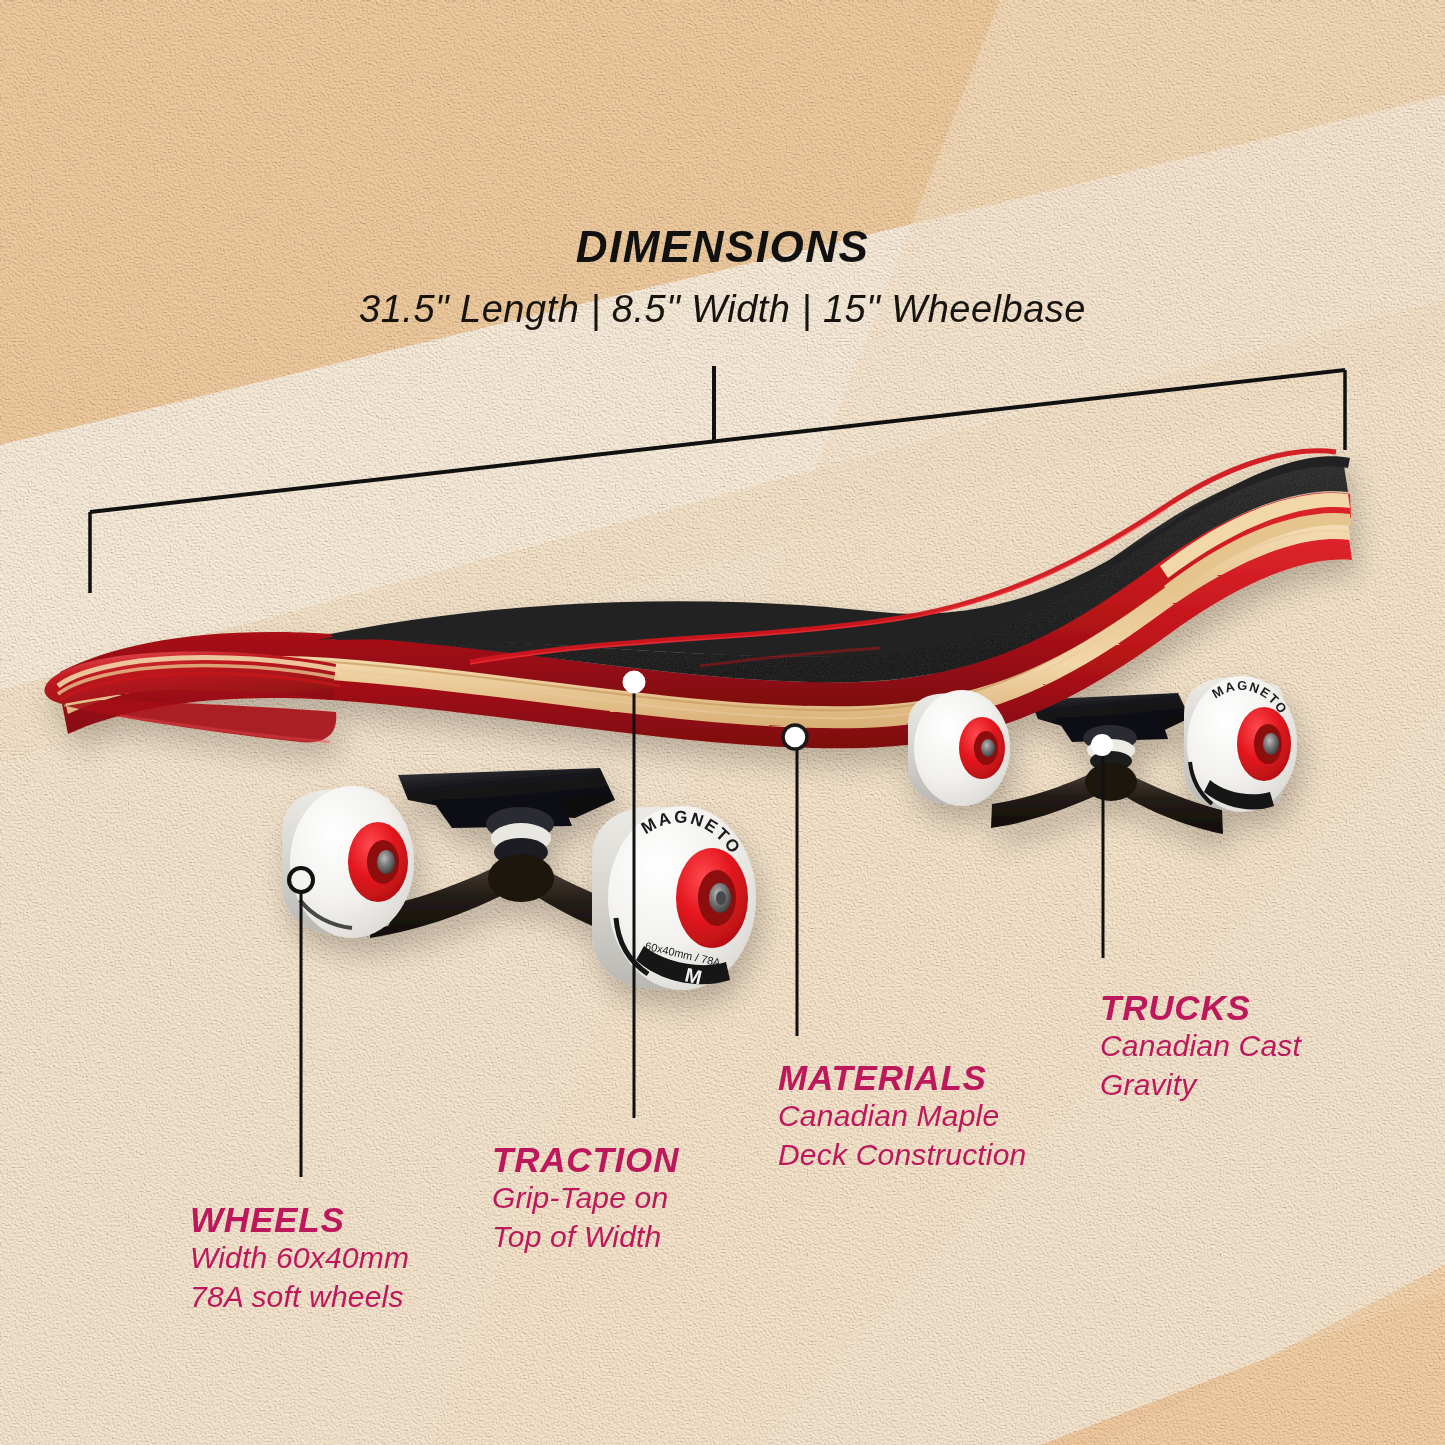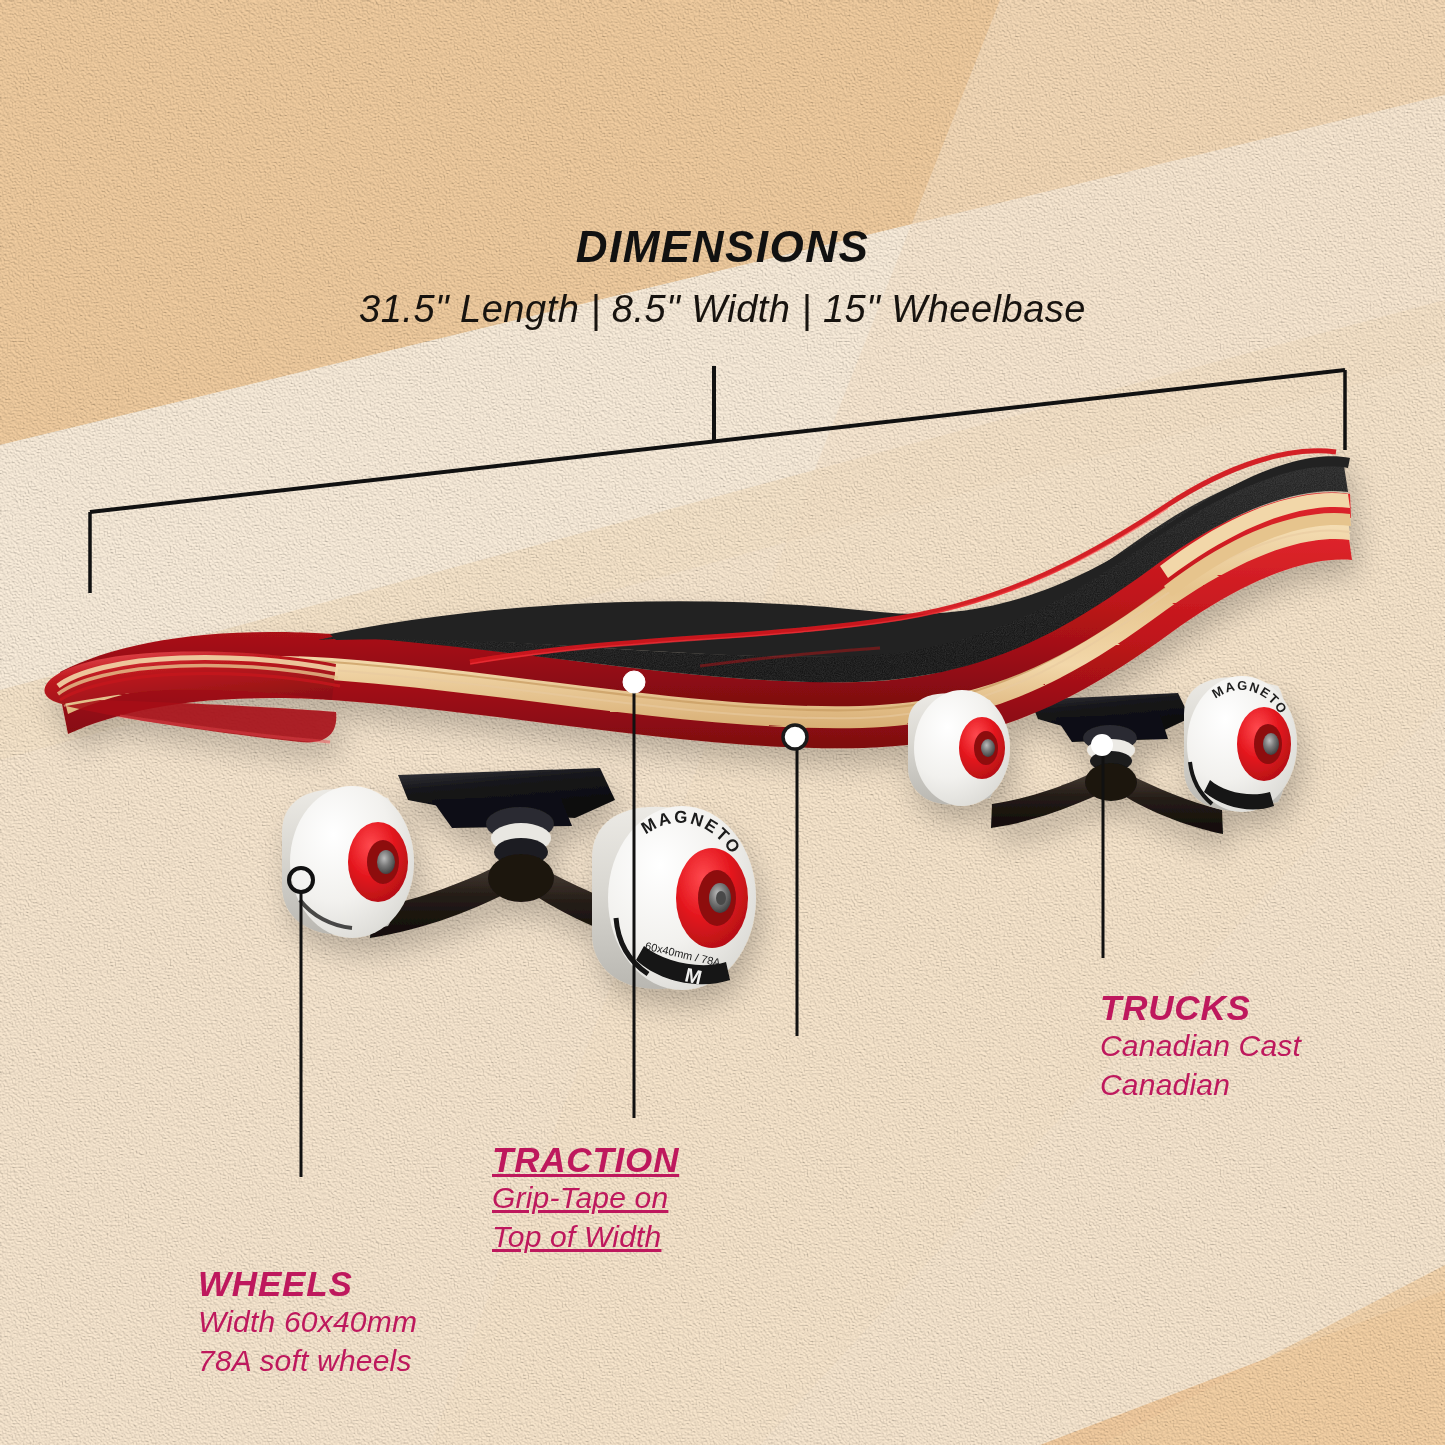--- a/index.html
+++ b/index.html
@@ -30,22 +30,22 @@
   .callout { position:absolute; color:#be185d; }
   .callout .c-title {
     font-size:35px; font-weight:bold; font-style:italic;
     letter-spacing:0.8px; line-height:1.12; white-space:nowrap;
   }
   .callout .c-line {
     font-size:30px; font-style:italic; font-weight:300;
     letter-spacing:0.2px; line-height:1.28; white-space:nowrap;
   }
 
-  #co-wheels    { left:190px;  top:1264px;margin-left:8px; }
-  #co-traction  { left:492px;  top:1140px;text-decoration:underline; }
+  #co-wheels    { left:190px;  top:1200px; }
+  #co-traction  { left:492px;  top:1140px; }
   #co-materials { left:778px;  top:1058px; }
   #co-trucks    { left:1100px; top:988px;  }
 
   svg.overlay { position:absolute; inset:0; width:1445px; height:1445px; z-index:5; }
   svg.board   { position:absolute; inset:0; width:1445px; height:1445px; z-index:3; }
 </style>
 </head>
 <body>
 
 <svg id="bg" viewBox="0 0 1445 1445">
@@ -363,20 +363,25 @@
     <div class="c-line">Width 60x40mm</div>
     <div class="c-line">78A soft wheels</div>
   </div>
 
   <div class="callout" id="co-traction">
     <div class="c-title">TRACTION</div>
     <div class="c-line">Grip-Tape on</div>
     <div class="c-line">Top of Width</div>
   </div>
 
+  <div class="callout" id="co-materials">
+    <div class="c-title">MATERIALS</div>
+    <div class="c-line">Canadian Maple</div>
+    <div class="c-line">Deck Construction</div>
+  </div>
 
   <div class="callout" id="co-trucks">
     <div class="c-title">TRUCKS</div>
     <div class="c-line">Canadian Cast</div>
-    <div class="c-line">Canadian</div>
+    <div class="c-line">Gravity</div>
   </div>
 
 </div>
 
 </body></html>

